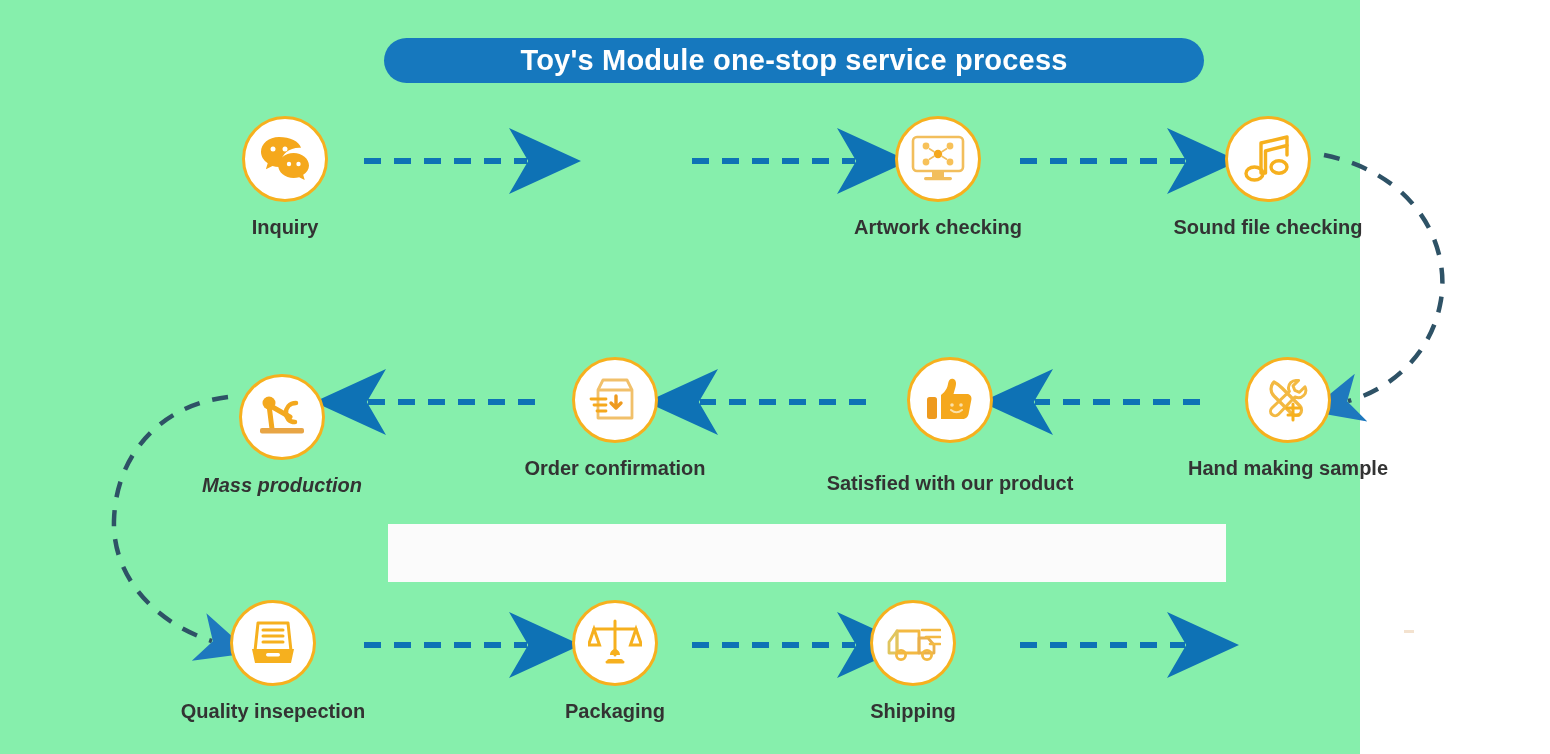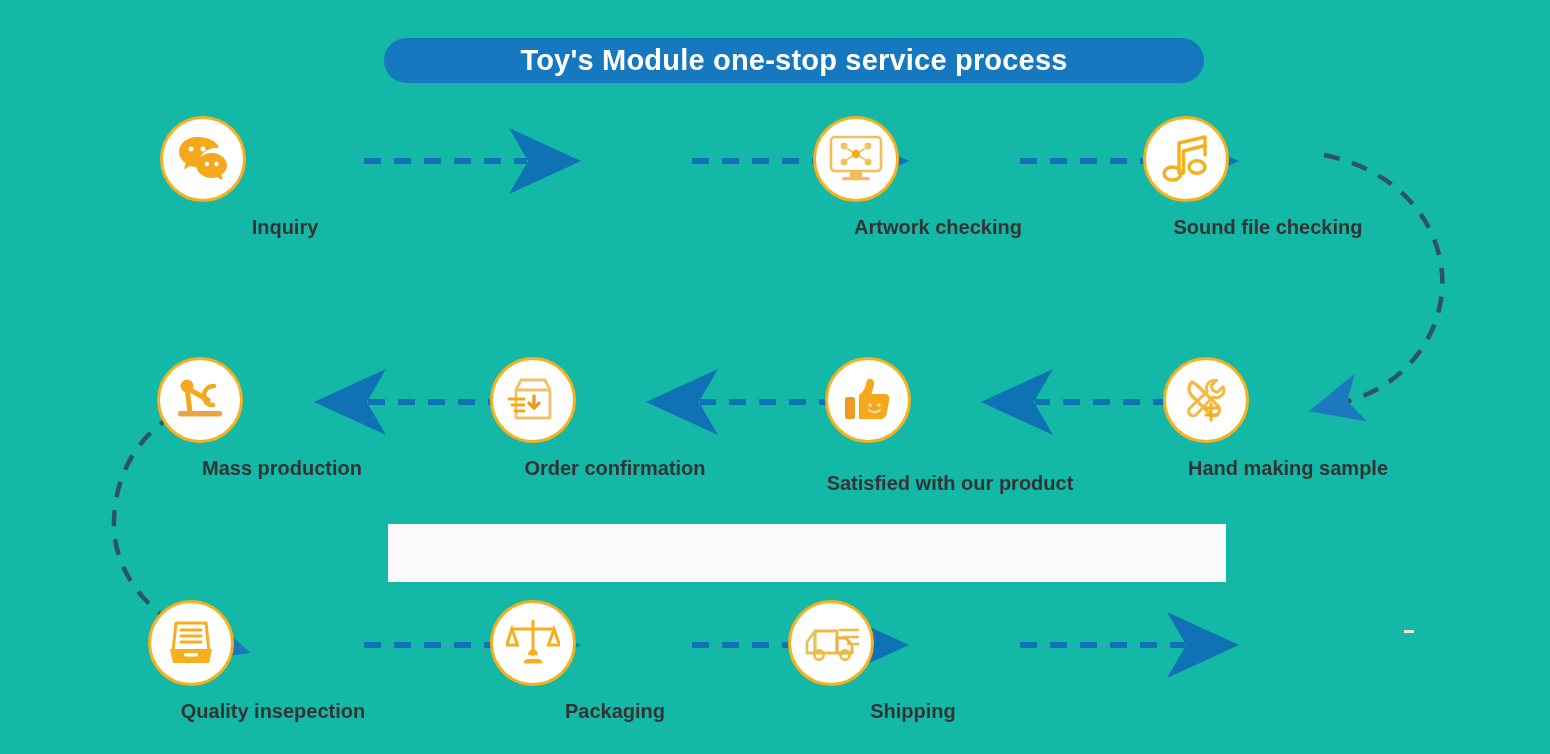--- a/index.html
+++ b/index.html
@@ -5,23 +5,23 @@
   * { box-sizing: border-box; margin: 0; padding: 0; }
   html, body {
     width: 1550px;
     height: 754px;
     background: #ffffff;
     font-family: "Liberation Sans", sans-serif;
     overflow: hidden;
   }
   #canvas {
     position: relative;
-    width: 1550px;
+    width: 1360px;
     height: 754px;
-    background: #14b8a6;
+    background: #86efac;
   }
 
   
   .title-pill {
     position: absolute;
     left: 384px;
     top: 38px;
     width: 820px;
     height: 45px;
     background: #1678BE;
@@ -38,20 +38,21 @@
     white-space: nowrap;
     font-family: "Liberation Sans", sans-serif;
   }
 
   
   .node {
     position: absolute;
     width: 250px;
     display: flex;
     flex-direction: column;
+    align-items: center;
   }
   .icon-circle {
     width: 86px;
     height: 86px;
     border-radius: 50%;
     border: 3px solid #F6B01E;
     background: #ffffff;
     display: flex;
     align-items: center;
     justify-content: center;
@@ -246,21 +247,21 @@
         <g stroke="#F5A81C" stroke-width="2.8" stroke-linecap="round">
           <line x1="2" y1="23" x2="17" y2="23"></line>
           <line x1="5" y1="29" x2="17" y2="29"></line>
           <line x1="8" y1="35" x2="17" y2="35"></line>
         </g>
       </svg>
     </div>
     <span class="node-label">Order confirmation</span>
   </div>
 
-  <div class="node" style="left:157px; top:357px;">
+  <div class="node" style="left:157px; top:374px;font-style:italic;">
     <div class="icon-circle">
       <svg width="52" height="48" viewBox="0 0 52 48">
         <circle cx="13" cy="10" r="6.5" fill="#F3A81E"></circle>
         <path d="M13 12 L34 24" stroke="#F3A81E" stroke-width="5" stroke-linecap="round"></path>
         <path d="M13 12 L16 36" stroke="#F3A81E" stroke-width="5" stroke-linecap="round"></path>
         <path d="M40 10 C33 10 30 15 30 20 C30 25 33 29 39 29" fill="none" stroke="#F3A81E" stroke-width="4.5" stroke-linecap="round"></path>
         <rect x="4" y="35" width="44" height="5.5" rx="2" fill="#E8A545"></rect>
       </svg>
     </div>
     <span class="node-label">Mass production</span>

